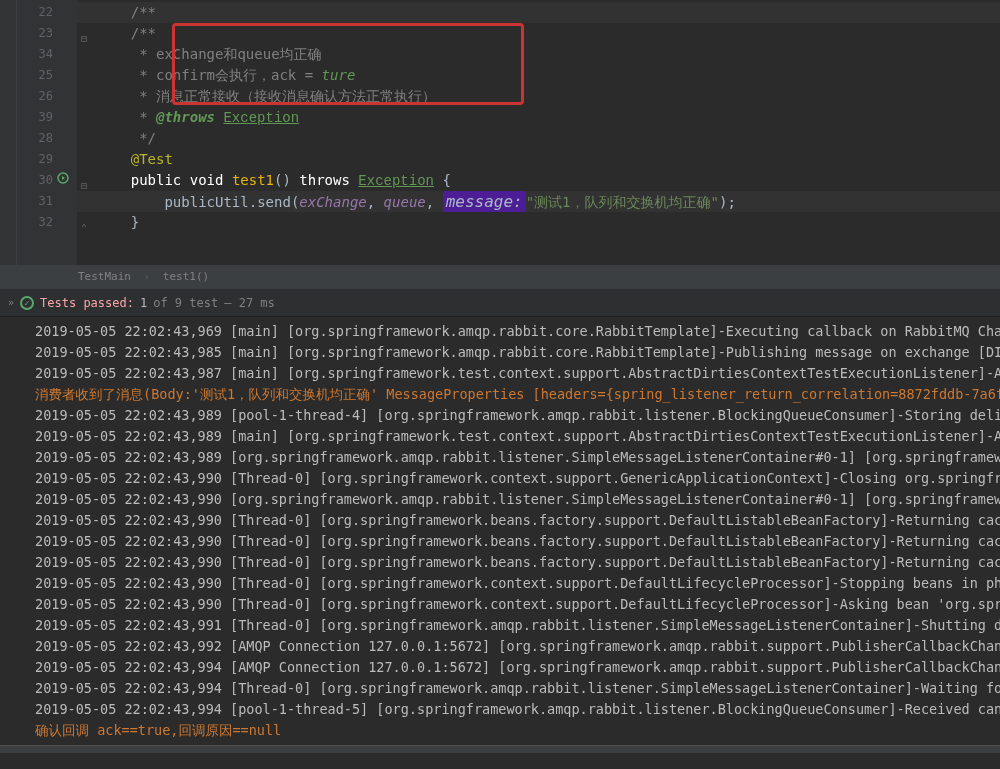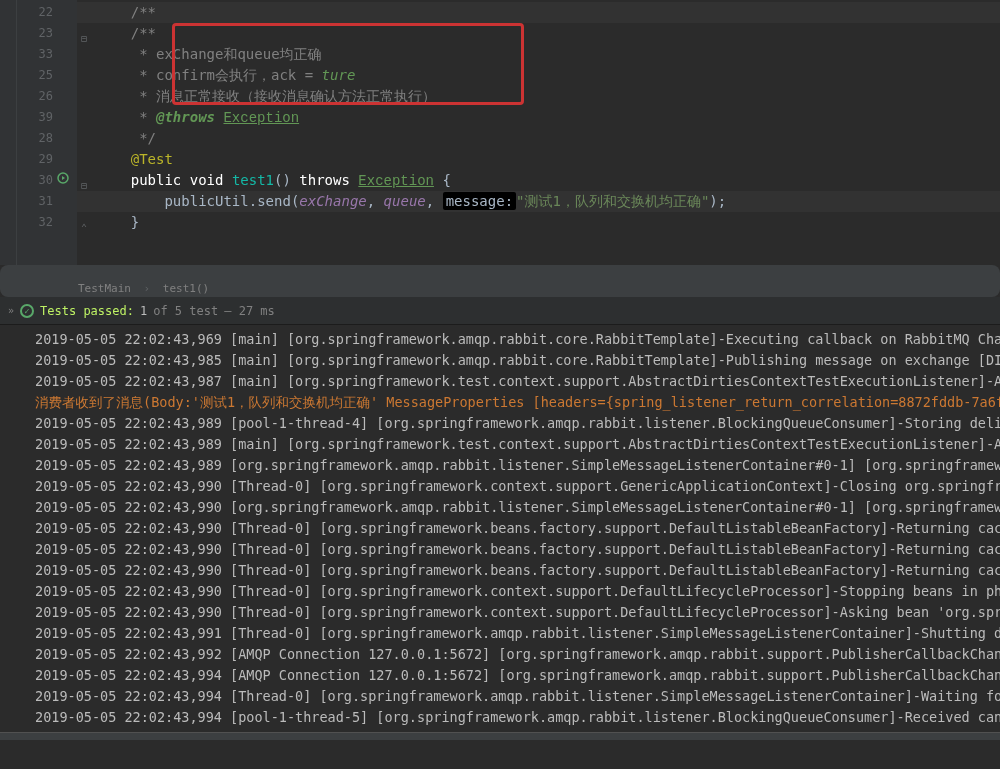--- a/index.html
+++ b/index.html
@@ -65,42 +65,41 @@
       top: 5px;
       width: 10px;
       height: 10px;
       color: #606366;
       font-size: 10px;
       text-align: center;
     }
     .comment { color: #808080; }
     .keyword { color: #ffffff; }
     .annotation { color: #bbb529; }
-    .method-name { color: #14b8a6; }
+    .method-name { color: #eab308; }
     .doc-tag { color: #629755; font-style: italic; font-weight: bold; }
     .doc-link { color: #629755; text-decoration: underline; font-family: Liberation Mono, monospace; }
     .identifier { color: #a9b7c6; }
     .string { color: #6a8759; }
-    .param-name { color: #a9b7c6; background: #000000; padding: 1px 3px; border-radius: 2px; font-size: 14px; }
+    .param-name { color: #a9b7c6; background: #4c1d95; padding: 1px 3px; border-radius: 2px; font-size: 16px; font-style: italic; }
     .field { color: #9876aa; font-style: italic; }
     .ture { color: #629755; font-style: italic; margin-top: 40px; }
     .red-box {
       position: absolute;
       border: 3px solid #cc3333;
       border-radius: 4px;
       pointer-events: none;
     }
     .breadcrumb {
       background: #3c3f41;
       color: #808080;
-      padding: 16px 78px;
+      padding: 4px 78px;
       font-size: 11px;
       height: 24px;
       line-height: 16px;
-      border-radius: 8px;
     }
     .breadcrumb-sep { margin: 0 6px; color: #606366; }
     .test-status {
       background: #2d2f30;
       padding: 6px 8px;
       display: flex;
       align-items: center;
       gap: 6px;
       font-size: 12px;
       border-bottom: 1px solid #1c1c1c;
@@ -114,21 +113,21 @@
       width: 14px;
       height: 14px;
       border: 2px solid #59a869;
       border-radius: 50%;
       display: inline-flex;
       align-items: center;
       justify-content: center;
       color: #59a869;
       font-size: 9px;
     }
-    .status-text { color: #bef264; text-align: center; }
+    .status-text { color: #fca5a5; text-align: center; }
     .status-count { color: #bbbbbb; }
     .status-dim { color: #808080; }
     .console {
       background: #2b2b2b;
       padding: 4px 0;
       overflow: hidden;
       font-size: 13.5px;
       white-space: nowrap;
     }
     .console-line {
@@ -153,21 +152,21 @@
   <div class="gutter" id="gutter">
       <div class="line-number">
         <span class="num">22</span>
         <span style="width: 16px; display: inline-block;"></span>
       </div>
       <div class="line-number">
         <span class="num">23</span>
         <span style="width: 16px; display: inline-block;"></span>
       </div>
       <div class="line-number">
-        <span class="num">33</span>
+        <span class="num">34</span>
         <span style="width: 16px; display: inline-block;"></span>
       </div>
       <div class="line-number">
         <span class="num">25</span>
         <span style="width: 16px; display: inline-block;"></span>
       </div>
       <div class="line-number">
         <span class="num">26</span>
         <span style="width: 16px; display: inline-block;"></span>
       </div>
@@ -220,21 +219,21 @@
   <span>TestMain</span>
   <span class="breadcrumb-sep">›</span>
   <span>test1()</span>
 </div>
 
 <div class="test-status">
   <span class="expand-icon">»</span>
   <span class="status-icon">✓</span>
   <span class="status-text">Tests passed:</span>
   <span class="status-count">1</span>
-  <span class="status-dim">of 5 test</span>
+  <span class="status-dim">of 9 test</span>
   <span class="status-dim">– 27 ms</span>
 </div>
 
 <div class="console" id="console">
     <div class="console-line">2019-05-05 22:02:43,969 [main] [org.springframework.amqp.rabbit.core.RabbitTemplate]-Executing callback on RabbitMQ Channel:</div>
     <div class="console-line">2019-05-05 22:02:43,985 [main] [org.springframework.amqp.rabbit.core.RabbitTemplate]-Publishing message on exchange [DIRECT_</div>
     <div class="console-line">2019-05-05 22:02:43,987 [main] [org.springframework.test.context.support.AbstractDirtiesContextTestExecutionListener]-After</div>
     <div class="console-line console-orange">消费者收到了消息(Body:'测试1，队列和交换机均正确' MessageProperties [headers={spring_listener_return_correlation=8872fddb-7a6f</div>
     <div class="console-line">2019-05-05 22:02:43,989 [pool-1-thread-4] [org.springframework.amqp.rabbit.listener.BlockingQueueConsumer]-Storing delivery</div>
     <div class="console-line">2019-05-05 22:02:43,989 [main] [org.springframework.test.context.support.AbstractDirtiesContextTestExecutionListener]-After</div>
@@ -244,15 +243,16 @@
     <div class="console-line">2019-05-05 22:02:43,990 [Thread-0] [org.springframework.beans.factory.support.DefaultListableBeanFactory]-Returning cached i</div>
     <div class="console-line">2019-05-05 22:02:43,990 [Thread-0] [org.springframework.beans.factory.support.DefaultListableBeanFactory]-Returning cached i</div>
     <div class="console-line">2019-05-05 22:02:43,990 [Thread-0] [org.springframework.beans.factory.support.DefaultListableBeanFactory]-Returning cached i</div>
     <div class="console-line">2019-05-05 22:02:43,990 [Thread-0] [org.springframework.context.support.DefaultLifecycleProcessor]-Stopping beans in phase 2</div>
     <div class="console-line">2019-05-05 22:02:43,990 [Thread-0] [org.springframework.context.support.DefaultLifecycleProcessor]-Asking bean 'org.springfr</div>
     <div class="console-line">2019-05-05 22:02:43,991 [Thread-0] [org.springframework.amqp.rabbit.listener.SimpleMessageListenerContainer]-Shutting down R</div>
     <div class="console-line">2019-05-05 22:02:43,992 [AMQP Connection 127.0.0.1:5672] [org.springframework.amqp.rabbit.support.PublisherCallbackChannelIm</div>
     <div class="console-line">2019-05-05 22:02:43,994 [AMQP Connection 127.0.0.1:5672] [org.springframework.amqp.rabbit.support.PublisherCallbackChannelIm</div>
     <div class="console-line">2019-05-05 22:02:43,994 [Thread-0] [org.springframework.amqp.rabbit.listener.SimpleMessageListenerContainer]-Waiting for wor</div>
     <div class="console-line">2019-05-05 22:02:43,994 [pool-1-thread-5] [org.springframework.amqp.rabbit.listener.BlockingQueueConsumer]-Received cancelOk</div>
+    <div class="console-line console-orange">确认回调 ack==true,回调原因==null</div>
   </div>
 
 <div class="bottom-bar"></div>
 
 </body></html>

